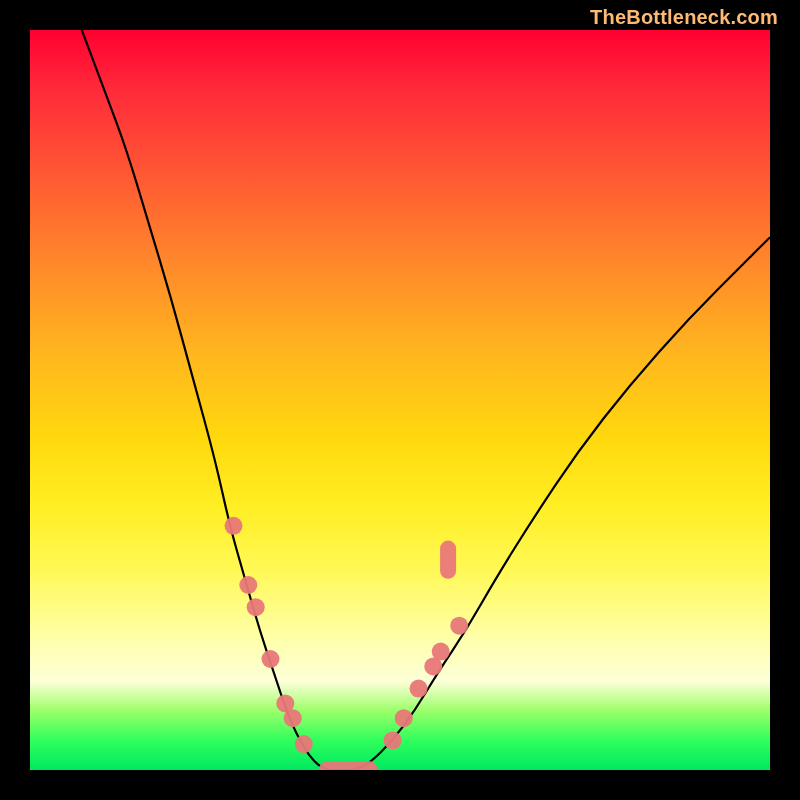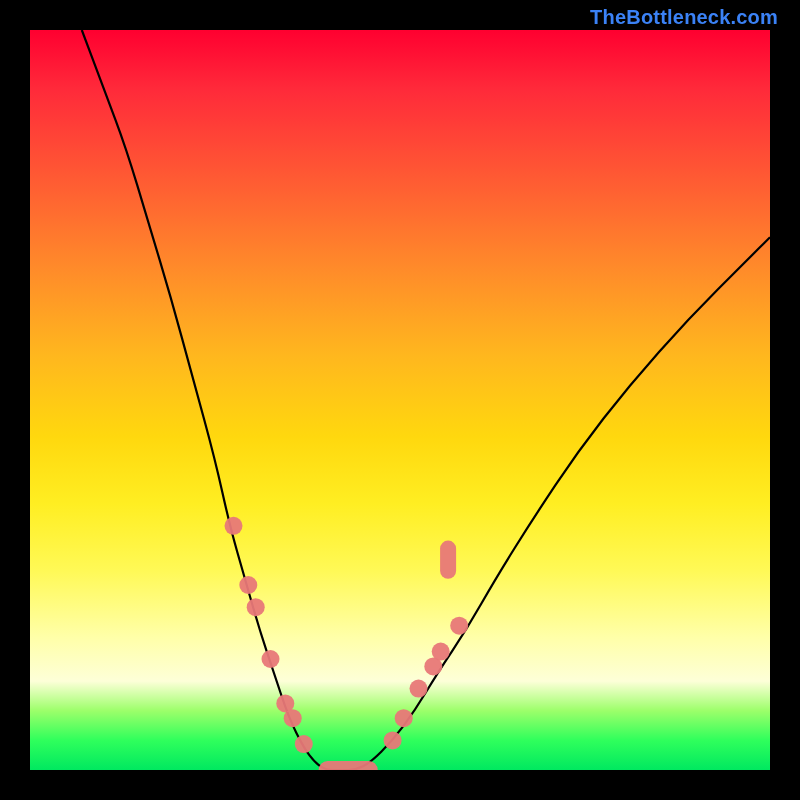--- a/index.html
+++ b/index.html
@@ -33,21 +33,21 @@
       #2fff5c 96%,
       #00e860 100%
     );
   }
   .watermark {
     position: absolute;
     top: 6px;
     right: 22px;
     font-family: Arial, Helvetica, sans-serif;
     font-size: 20px;
-    color: #3b82f6;
+    color: #fdba74;
     font-weight: 600;
     letter-spacing: 0.2px;
   }
   svg.curve {
     position: absolute;
     left: 0;
     top: 0;
     width: 740px;
     height: 740px;
   }

